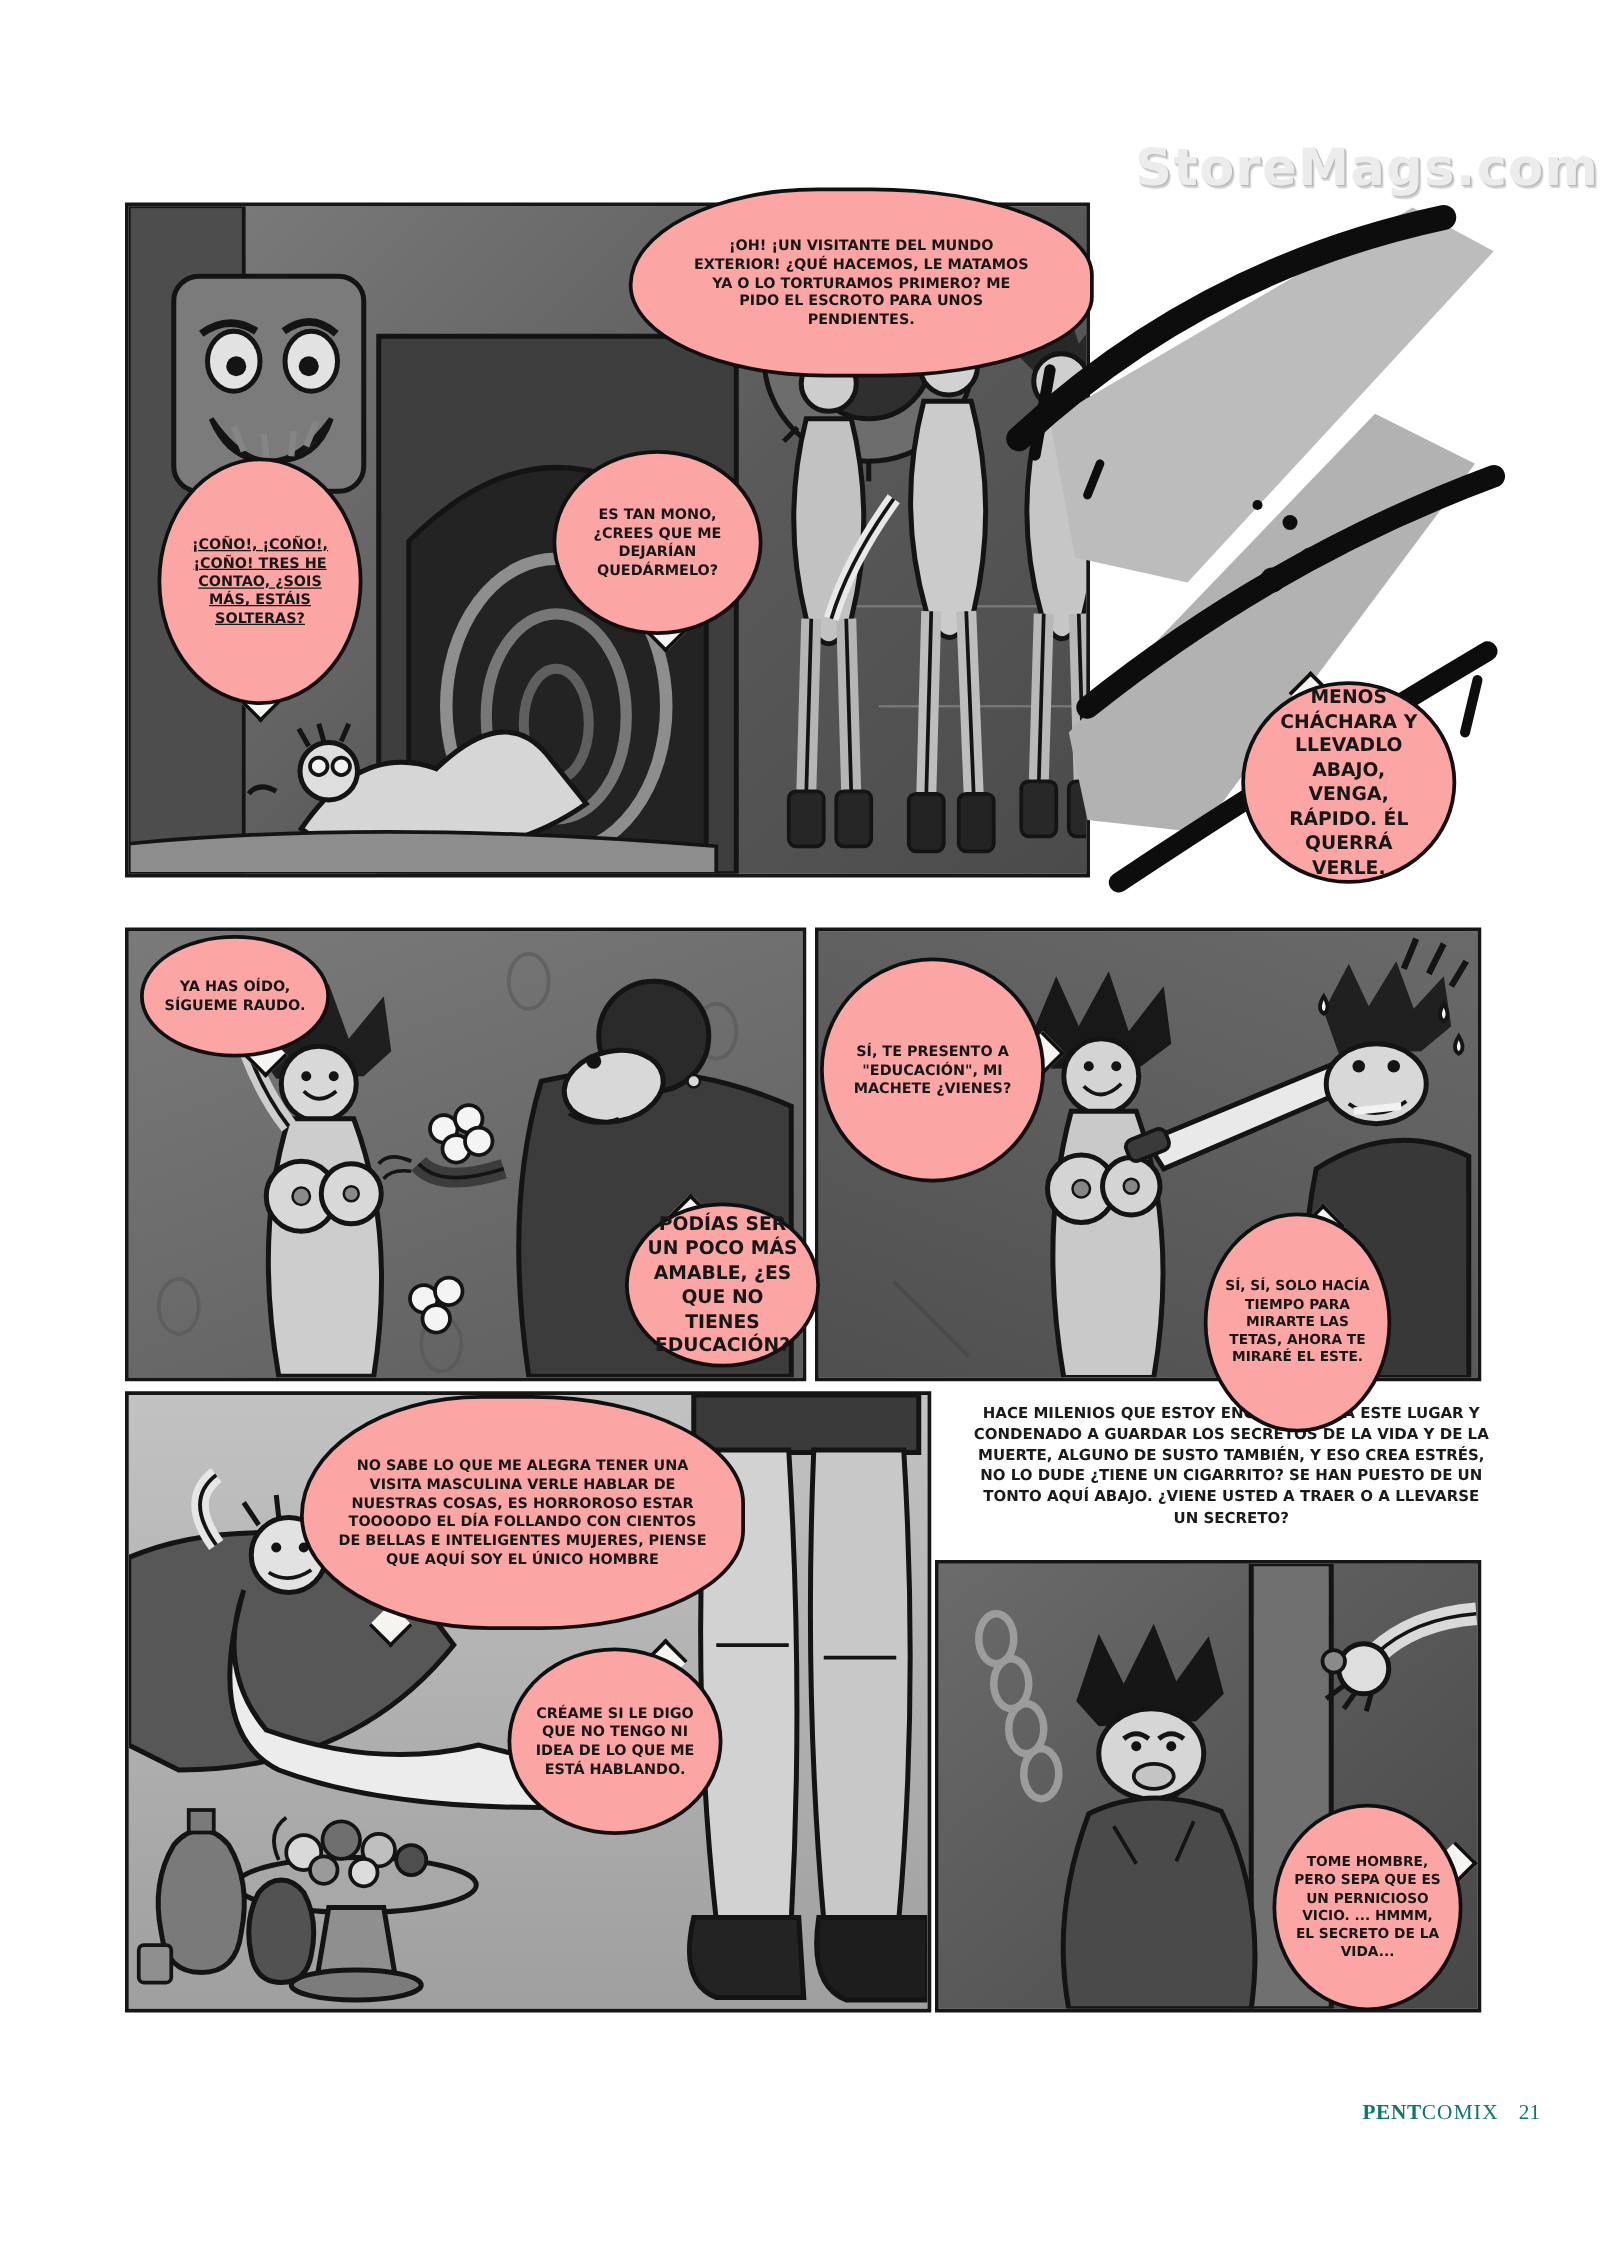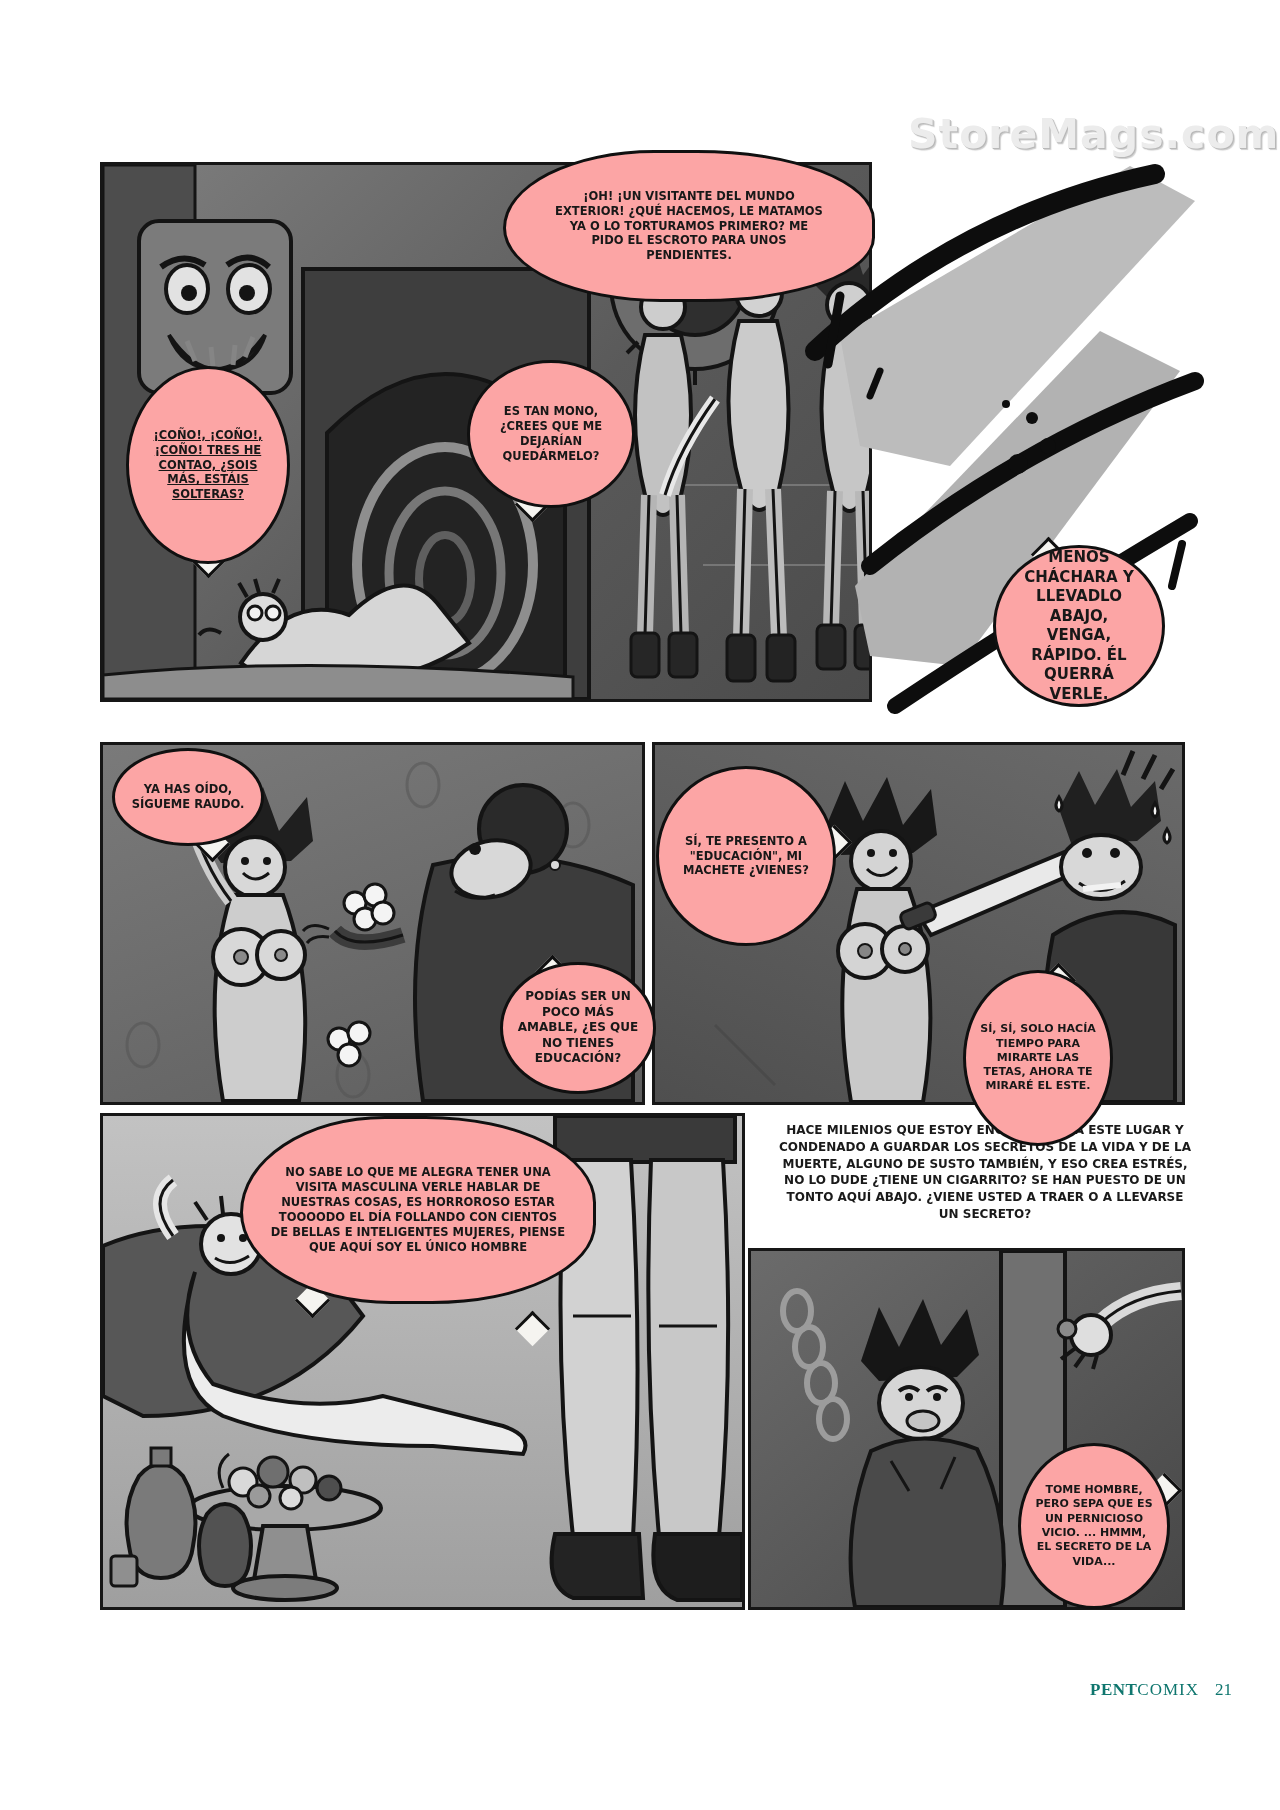--- a/index.html
+++ b/index.html
@@ -24,24 +24,24 @@
     display:flex;align-items:center;justify-content:center;text-align:center;
     font-weight:700;color:#181818;z-index:5;box-sizing:border-box;line-height:1.3;}
   .cloud{border-radius:46% 54% 52% 48% / 58% 52% 48% 55%;}
   .tail{position:absolute;width:22px;height:22px;background:#f5f4f0;transform:rotate(45deg);z-index:4;}
   .tail.down{border-right:3px solid #101010;border-bottom:3px solid #101010;}
   .tail.up{border-left:3px solid #101010;border-top:3px solid #101010;}
   .tail.right{border-top:3px solid #101010;border-right:3px solid #101010;}
   
   #b-visitor{left:503px;top:150px;width:372px;height:152px;padding:12px 46px;font-size:11.5px;}
   #b-cono{left:126px;top:366px;width:164px;height:198px;padding:20px 18px;font-size:11.5px;text-decoration:underline;}
-  #b-tanmono{left:467px;top:360px;width:168px;height:148px;padding:16px 20px;font-size:11.5px;}
+  #b-tanmono{left:442px;top:360px;width:168px;height:148px;padding:16px 20px;font-size:11.5px;}
   #b-menos{left:993px;top:545px;width:172px;height:162px;padding:16px 20px;font-size:15px;}
   #b-yahas{left:112px;top:748px;width:152px;height:98px;padding:10px 16px;font-size:11.5px;}
-  #b-podias{left:500px;top:962px;width:156px;height:132px;padding:12px 14px;font-size:12px;}
+  #b-podias{left:500px;top:962px;width:156px;height:132px;padding:12px 14px;font-size:15px;}
   #b-presento{left:656px;top:766px;width:180px;height:180px;padding:18px 20px;font-size:11.5px;}
   #b-sisolo{left:963px;top:970px;width:150px;height:176px;padding:16px 14px;font-size:11px;}
   #b-nosabe{left:240px;top:1116px;width:356px;height:188px;padding:14px 26px;font-size:11.5px;}
   #b-creame{left:406px;top:1318px;width:172px;height:150px;padding:14px 18px;font-size:11.5px;}
   #b-tome{left:1018px;top:1443px;width:152px;height:166px;padding:14px 14px;font-size:11px;}
   
   .caption{position:absolute;left:775px;top:1122px;width:420px;height:122px;z-index:3;
     font-size:12px;font-weight:700;color:#1a1a1a;text-align:center;line-height:1.4;}
   
   .footer{position:absolute;left:1090px;top:1680px;z-index:3;font-size:17px;color:#0f766e;
@@ -334,20 +334,21 @@
 
   <div class="bubble" id="b-presento">SÍ, TE PRESENTO A "EDUCACIÓN", MI MACHETE ¿VIENES?</div>
   <div class="tail right" style="left:822px;top:830px;"></div>
 
   <div class="bubble" id="b-sisolo">SÍ, SÍ, SOLO HACÍA TIEMPO PARA MIRARTE LAS TETAS, AHORA TE MIRARÉ EL ESTE.</div>
   <div class="tail up" style="left:1046px;top:968px;"></div>
 
   <div class="bubble cloud" id="b-nosabe">NO SABE LO QUE ME ALEGRA TENER UNA VISITA MASCULINA VERLE HABLAR DE NUESTRAS COSAS, ES HORROROSO ESTAR TOOOODO EL DÍA FOLLANDO CON CIENTOS DE BELLAS E INTELIGENTES MUJERES, PIENSE QUE AQUÍ SOY EL ÚNICO HOMBRE</div>
   <div class="tail down" style="left:300px;top:1288px;"></div>
 
+  <div class="bubble" id="b-creame">CRÉAME SI LE DIGO QUE NO TENGO NI IDEA DE LO QUE ME ESTÁ HABLANDO.</div>
   <div class="tail up" style="left:520px;top:1316px;"></div>
 
   <div class="bubble" id="b-tome">TOME HOMBRE, PERO SEPA QUE ES UN PERNICIOSO VICIO. ... HMMM, EL SECRETO DE LA VIDA...</div>
   <div class="tail right" style="left:1152px;top:1478px;"></div>
 
   <div class="footer">
     <span class="bold">PENT</span>
       <span class="light">COMIX</span>
       <span class="num">21</span>
   </div>

